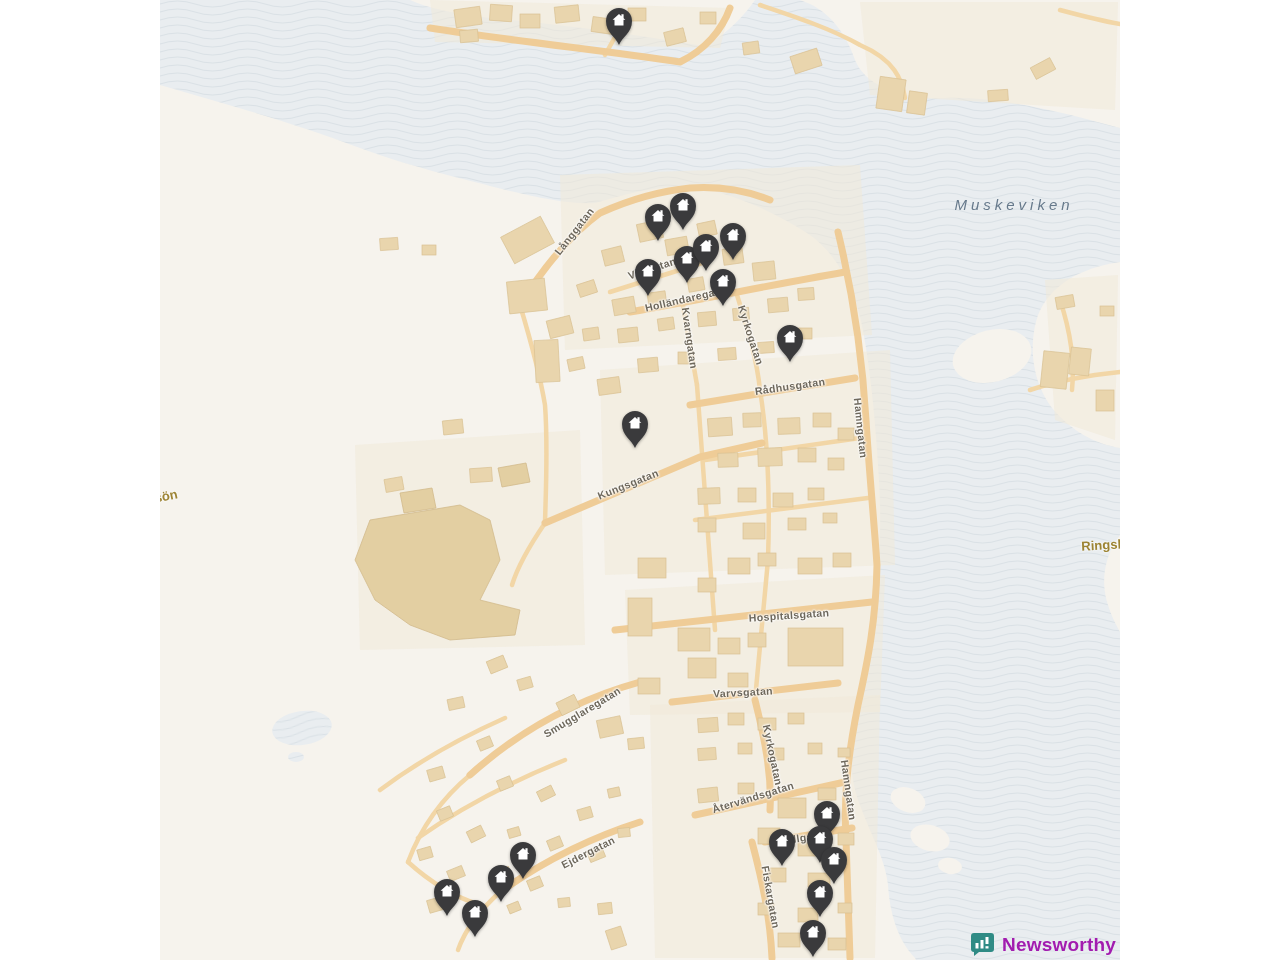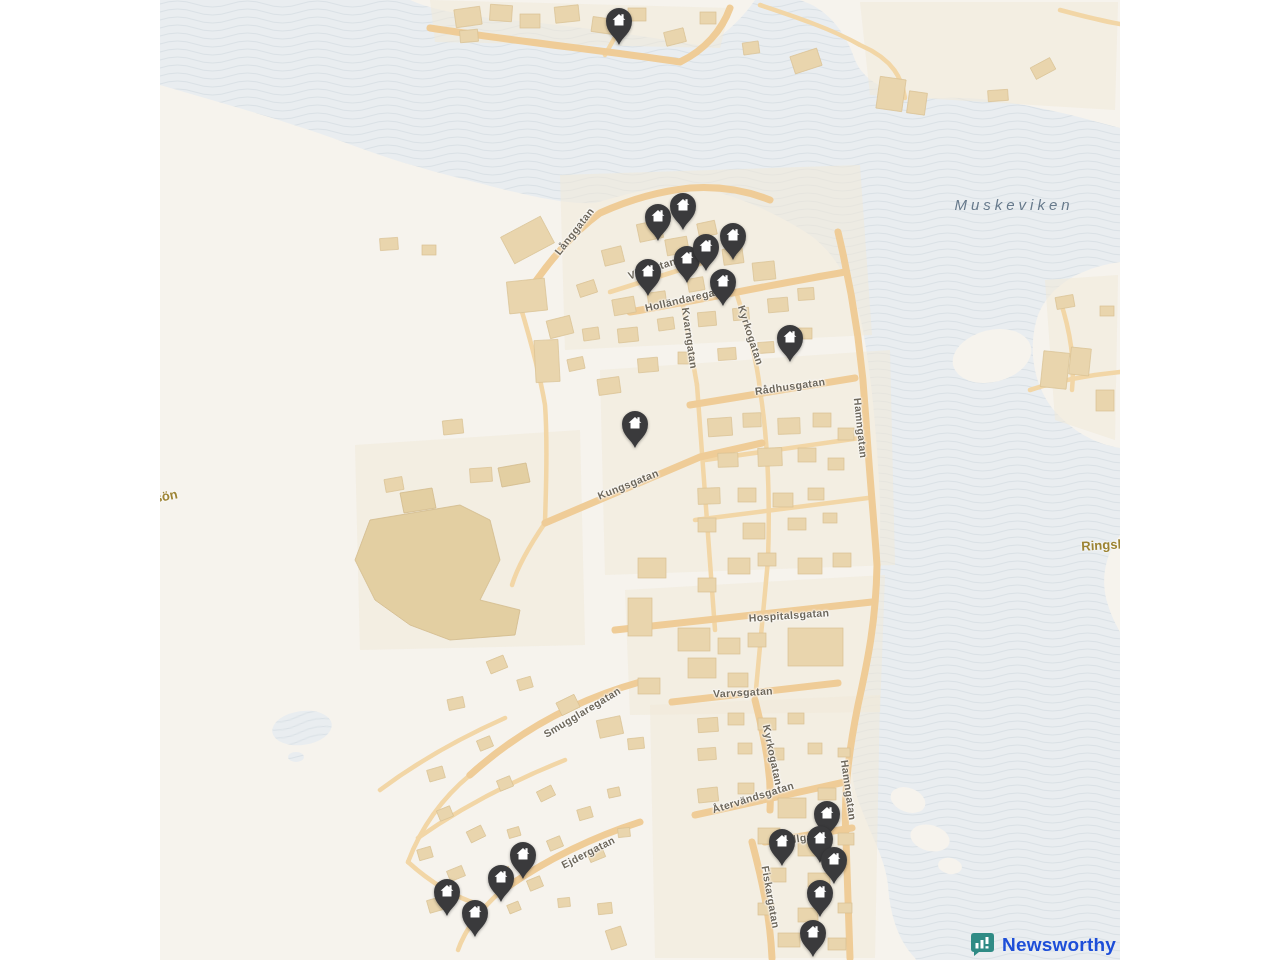--- a/index.html
+++ b/index.html
@@ -14,21 +14,21 @@
     letter-spacing:.4px;transform-origin:center center;
     text-shadow:0 0 2px #fff,0 0 2px #fff,0 0 3px #fff,0 0 3px #fff;}
   .island-label{position:absolute;font-size:13px;font-weight:700;color:#9d8434;white-space:nowrap;
     transform-origin:center center;text-shadow:0 0 2px #fff,0 0 3px #fff;}
   .water-label{position:absolute;font-size:15px;font-style:italic;color:#66798b;letter-spacing:4px;
     white-space:nowrap;transform:translate(-50%,-50%);}
   .marker{position:absolute;width:30px;height:40px;pointer-events:auto;cursor:pointer;
     filter:drop-shadow(0 1px 1.5px rgba(0,0,0,.35));}
   .attribution{position:absolute;right:4px;bottom:3px;display:flex;align-items:center;gap:7px;
     pointer-events:auto;cursor:pointer;}
-  .attribution .brand-text{font-size:19px;font-weight:600;color:#1d4ed8;letter-spacing:.2px;}
+  .attribution .brand-text{font-size:19px;font-weight:600;color:#a21caf;letter-spacing:.2px;}
 </style>
 </head>
 <body>
 
 <div class="viewport">
 
   <div class="side-bar left"></div>
 
   <div class="map">
     <svg class="terrain" width="960" height="960" viewBox="0 0 960 960">

